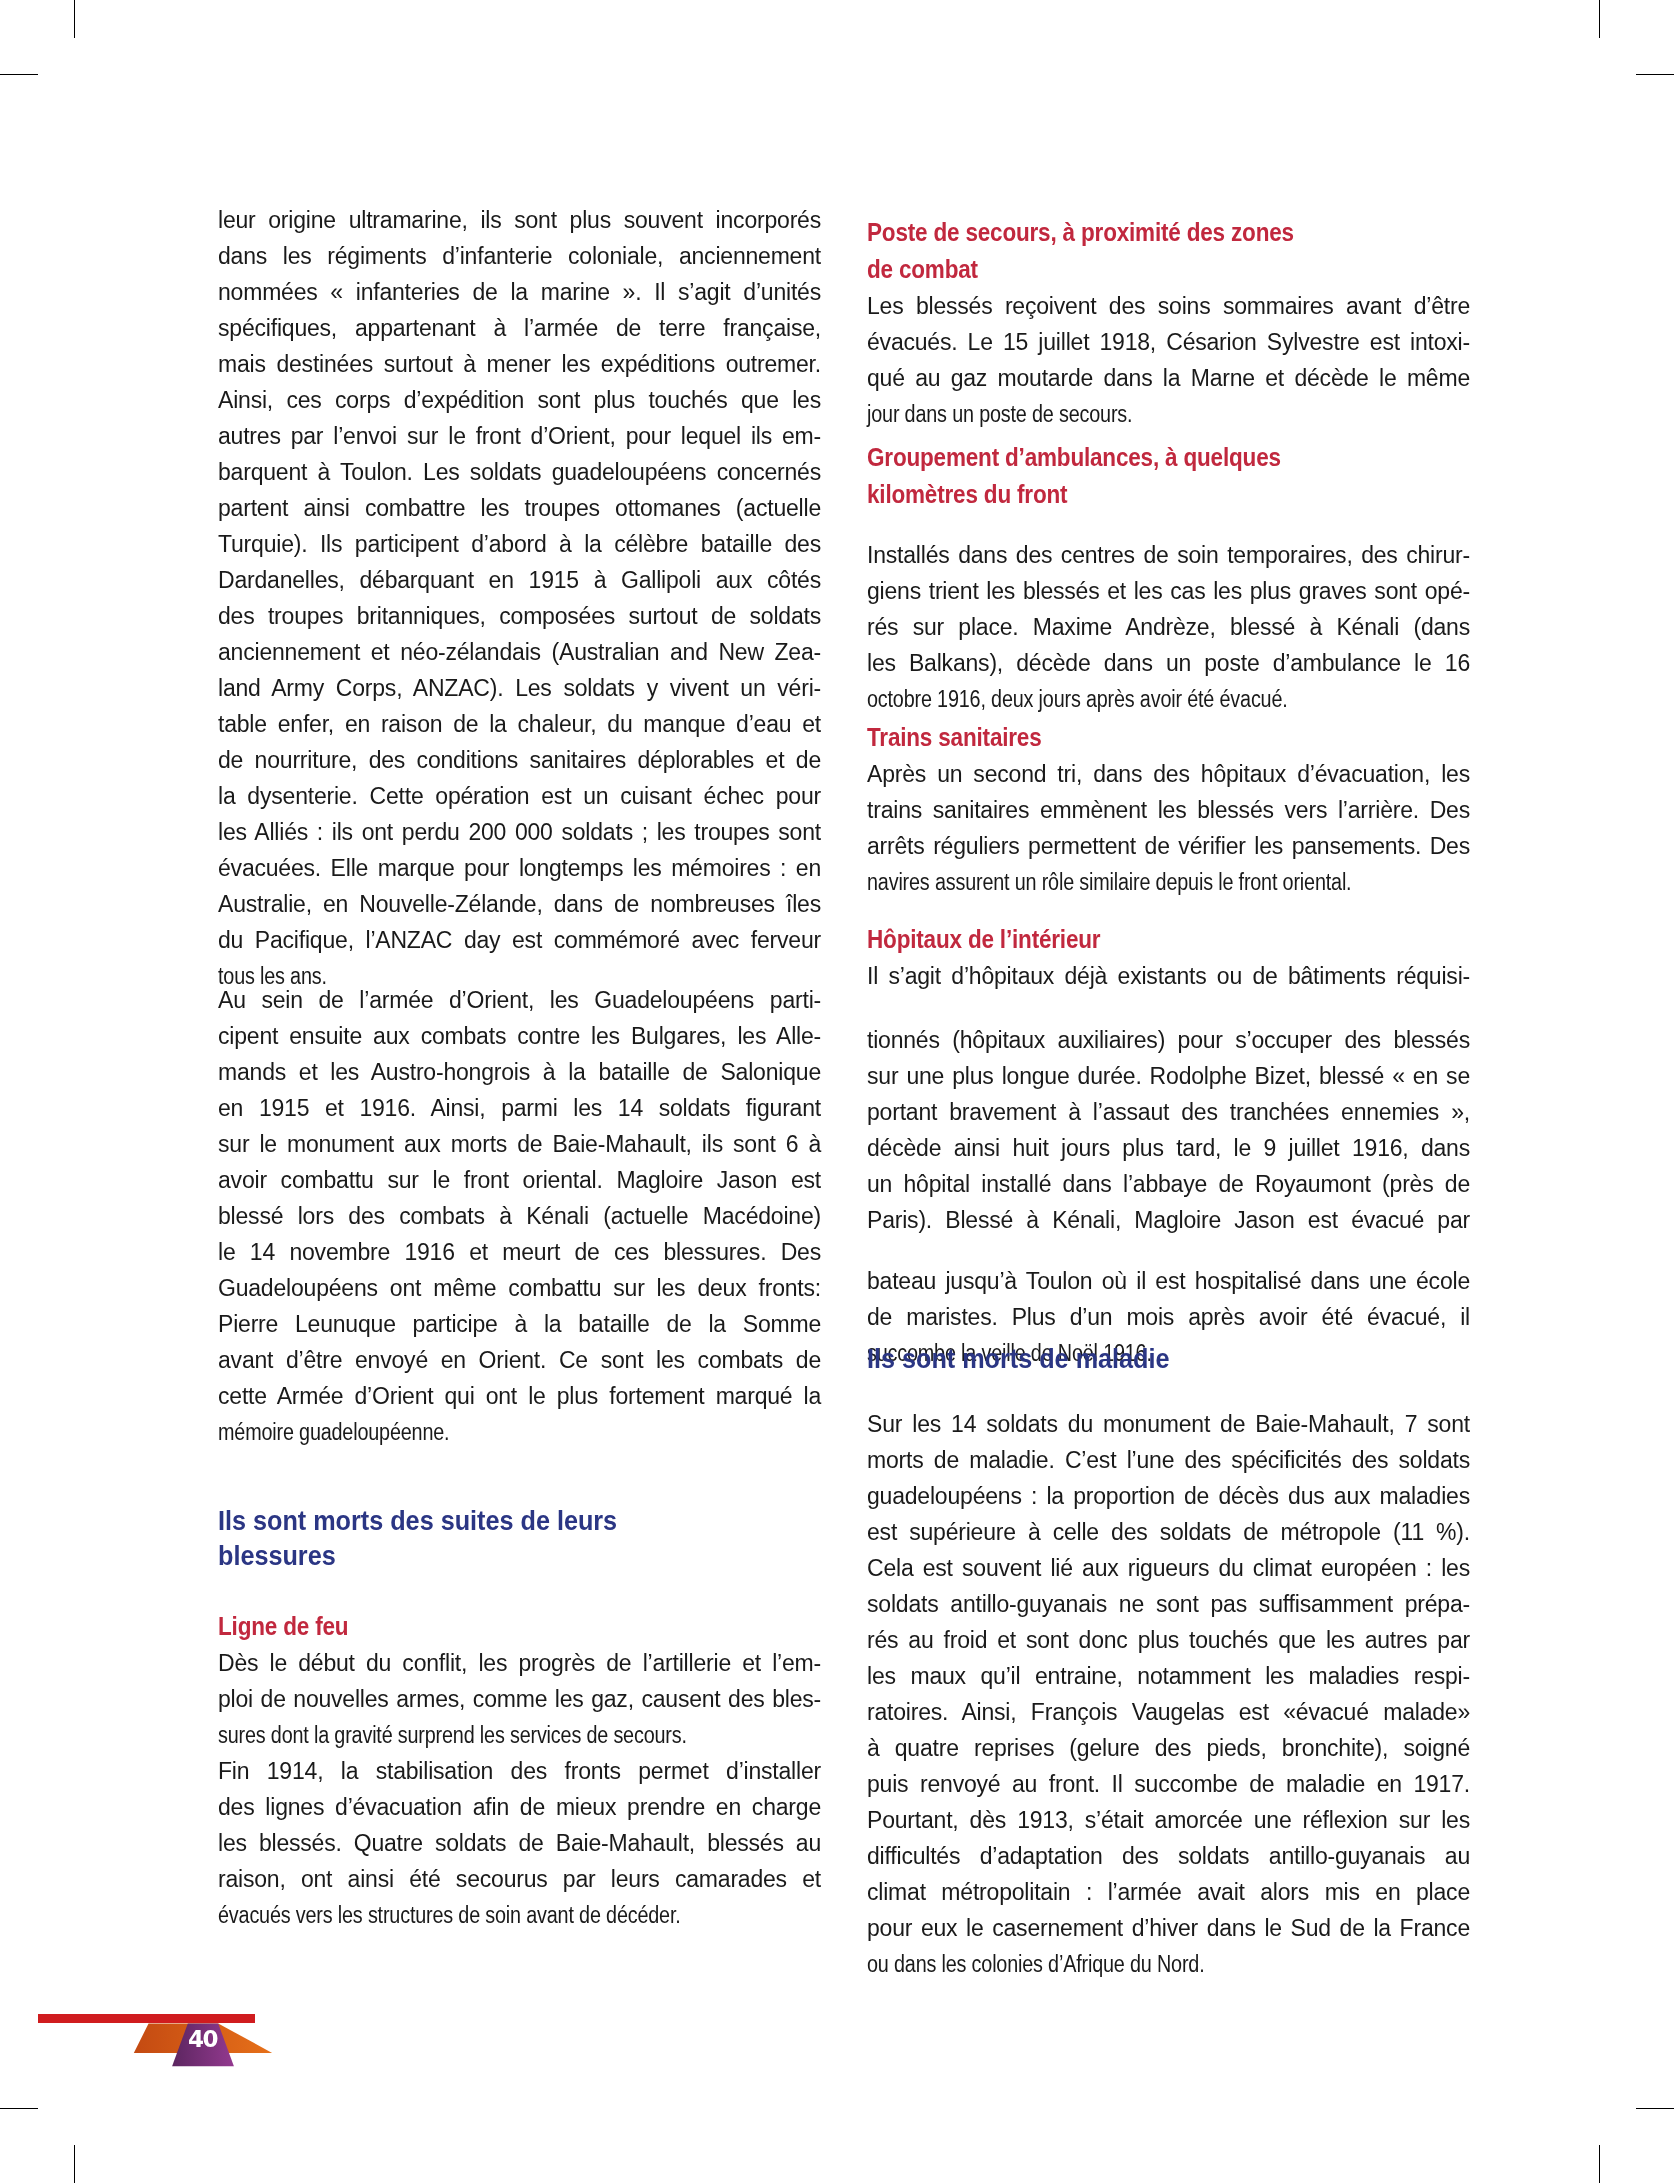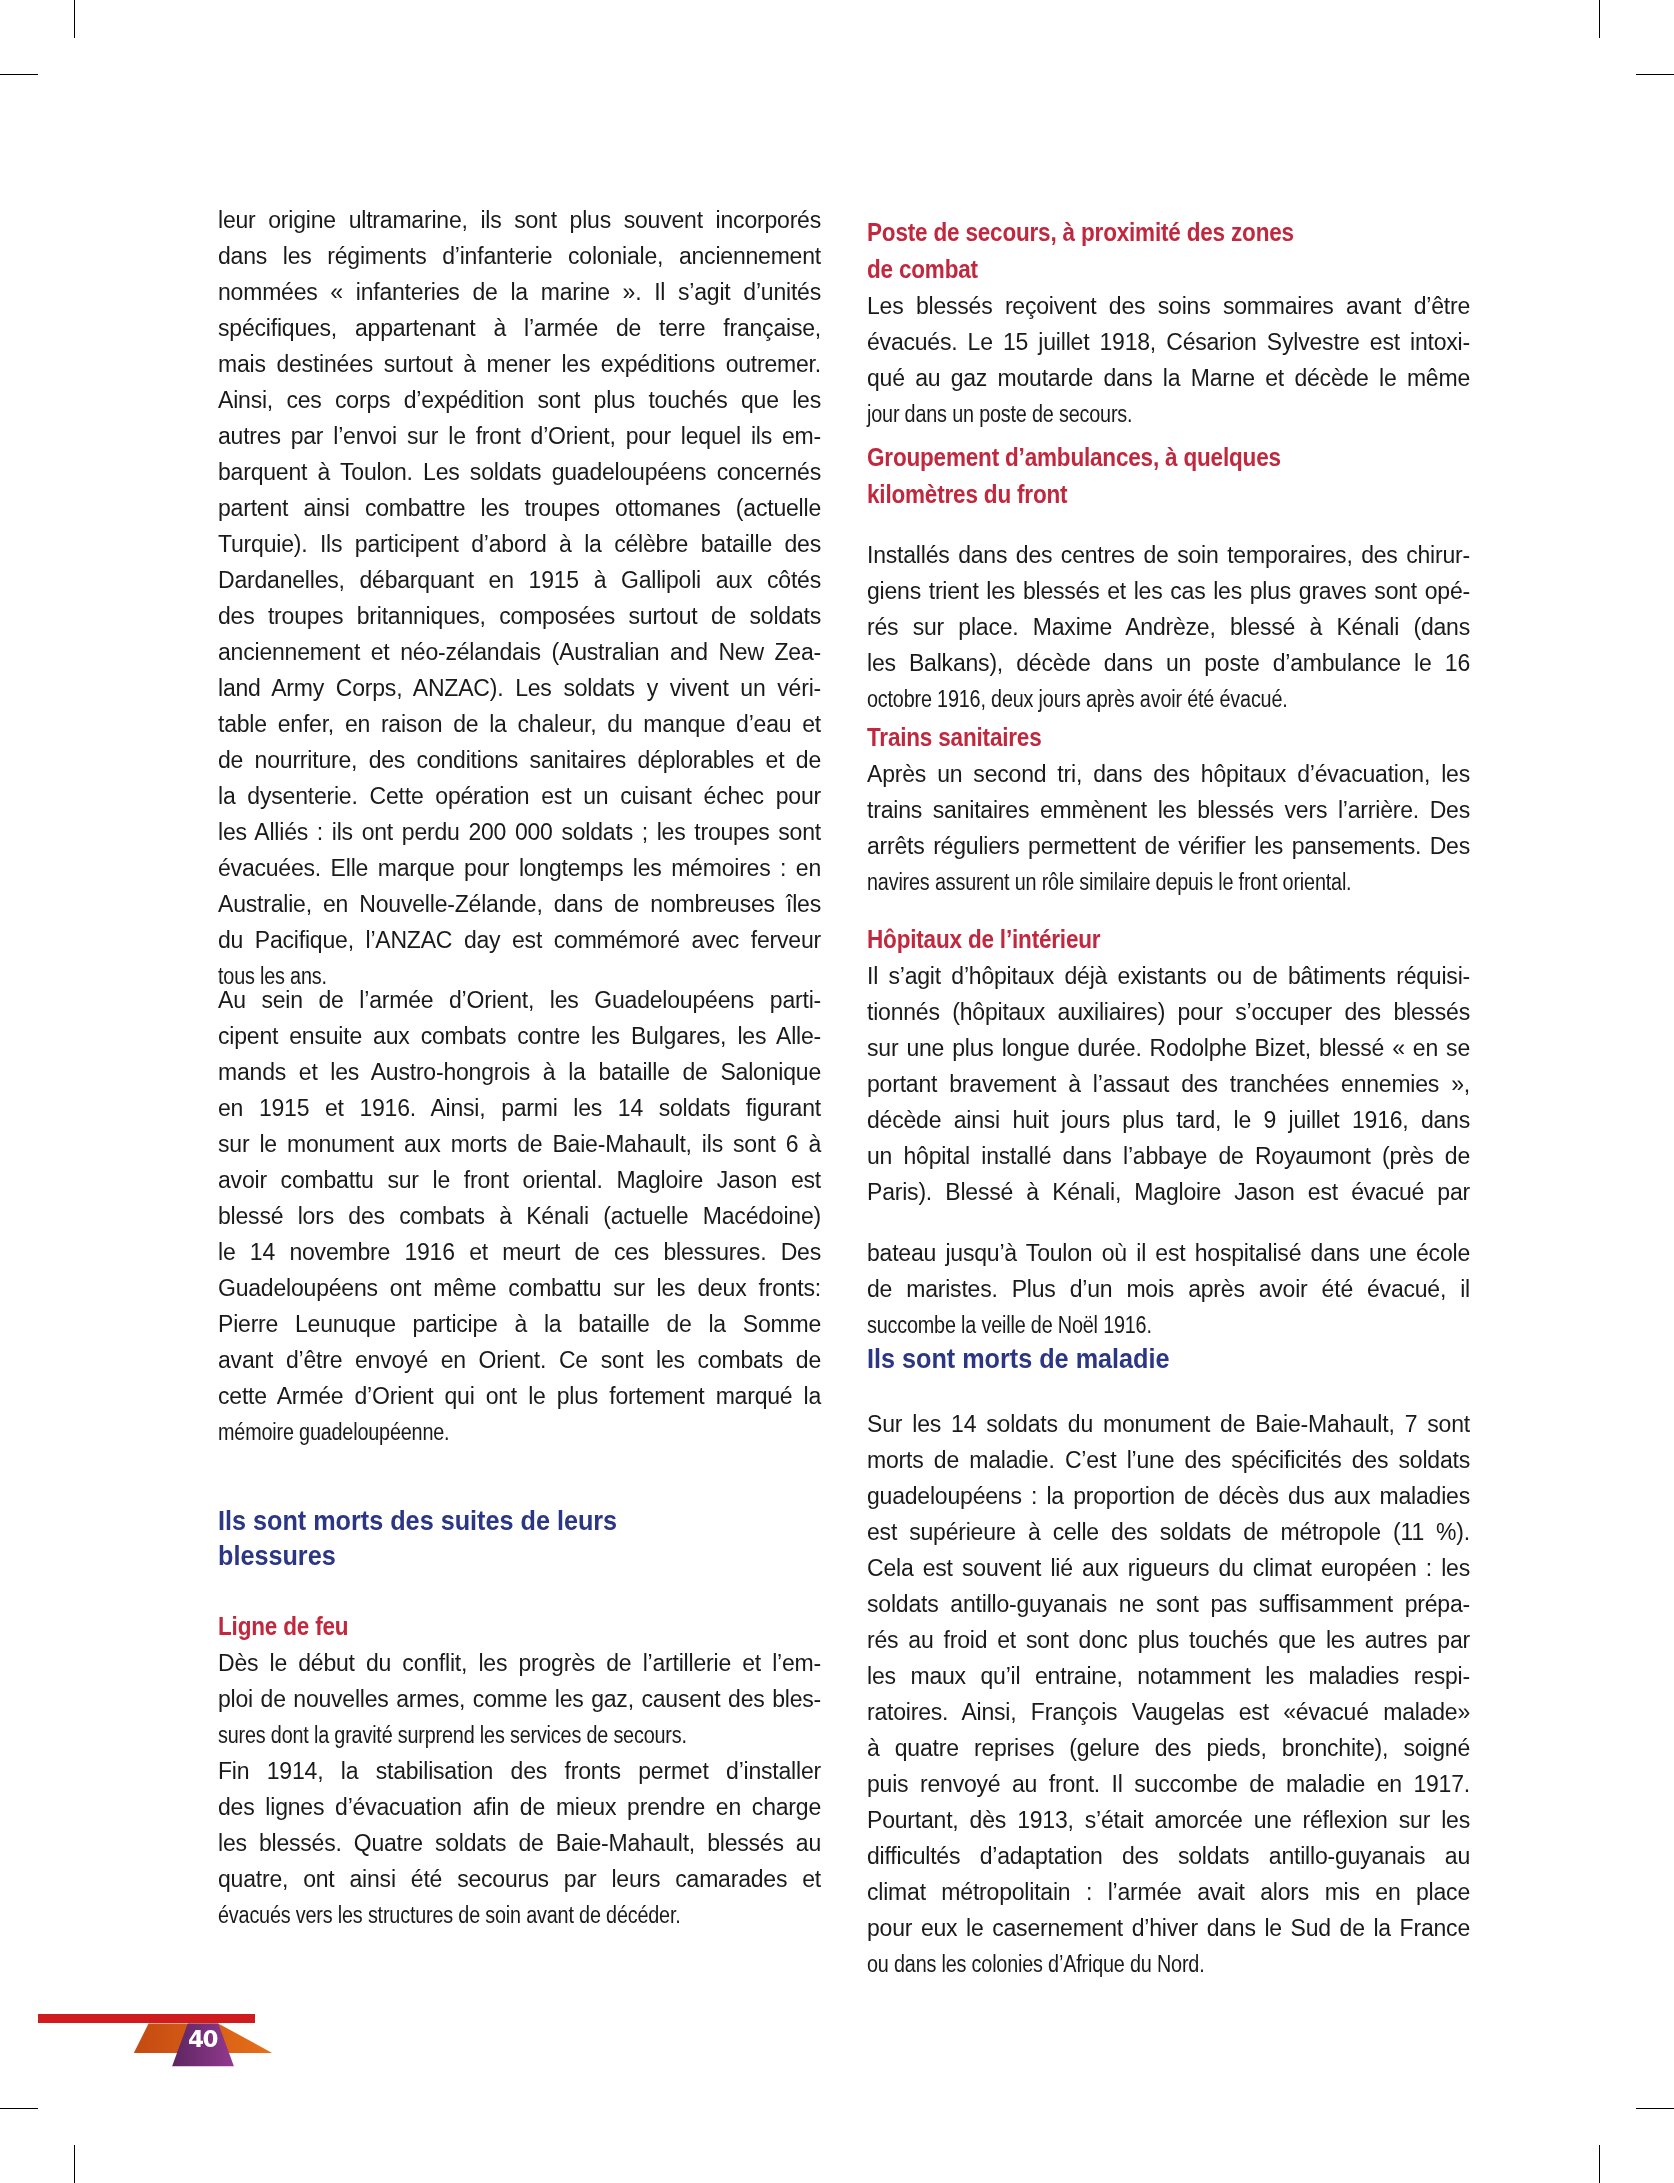--- a/index.html
+++ b/index.html
@@ -85,21 +85,21 @@
   </div>
 
   <div class="block" style="top:1410px;">
     <div class="h-red" style="display: block; transform-origin: left center; transform: scaleX(0.9);">Ligne de feu</div>
     <span class="line" style="display: block; width: 603px; transform: scaleX(1);">Dès le début du conflit, les progrès de l’artillerie et l’em-</span>
     <span class="line" style="display: block; width: 603px; transform: scaleX(1);">ploi de nouvelles armes, comme les gaz, causent des bles-</span>
     <span class="line last" style="display: block; width: auto; transform: scaleX(0.86);">sures dont la gravité surprend les services de secours.</span>
     <span class="line" style="display: block; width: 603px; transform: scaleX(1);">Fin 1914, la stabilisation des fronts permet d’installer</span>
     <span class="line" style="display: block; width: 603px; transform: scaleX(1);">des lignes d’évacuation afin de mieux prendre en charge</span>
     <span class="line" style="display: block; width: 603px; transform: scaleX(1);">les blessés. Quatre soldats de Baie-Mahault, blessés au</span>
-    <span class="line" style="display: block; width: 603px; transform: scaleX(1);">quatre, ont ainsi été secourus par leurs camarades et</span>
+    <span class="line" style="display: block; width: 603px; transform: scaleX(1);">raison, ont ainsi été secourus par leurs camarades et</span>
     <span class="line last" style="display: block; width: auto; transform: scaleX(0.86);">évacués vers les structures de soin avant de décéder.</span>
   </div>
 </div>
 
 <div class="col col-right">
 
   <div class="block" style="top:16px;">
     <div class="h-red" style="display: block; transform-origin: left center; transform: scaleX(0.9);">Poste de secours, à proximité des zones</div>
     <div class="h-red" style="display: block; transform-origin: left center; transform: scaleX(0.9);">de combat</div>
     <span class="line" style="display: block; width: 603px; transform: scaleX(1);">Les blessés reçoivent des soins sommaires avant d’être</span>
@@ -122,21 +122,21 @@
     <div class="h-red" style="display: block; transform-origin: left center; transform: scaleX(0.9);">Trains sanitaires</div>
     <span class="line" style="display: block; width: 603px; transform: scaleX(1);">Après un second tri, dans des hôpitaux d’évacuation, les</span>
     <span class="line" style="display: block; width: 603px; transform: scaleX(1);">trains sanitaires emmènent les blessés vers l’arrière. Des</span>
     <span class="line" style="display: block; width: 603px; transform: scaleX(1);">arrêts réguliers permettent de vérifier les pansements. Des</span>
     <span class="line last" style="display: block; width: auto; transform: scaleX(0.86);">navires assurent un rôle similaire depuis le front oriental.</span>
   </div>
 
   <div class="block" style="top:723px;">
     <div class="h-red" style="display: block; transform-origin: left center; transform: scaleX(0.9);">Hôpitaux de l’intérieur</div>
     <span class="line" style="display: block; width: 603px; transform: scaleX(1);">Il s’agit d’hôpitaux déjà existants ou de bâtiments réquisi-</span>
-    <span class="line" style="display: block; width: 603px; transform: scaleX(1);">tionnés (hôpitaux auxiliaires) pour s’occuper des blessés</span>
+    <span class="line" style="display: block; width: 603px; transform: scaleX(1); margin-top: 28px;">tionnés (hôpitaux auxiliaires) pour s’occuper des blessés</span>
     <span class="line" style="display: block; width: 603px; transform: scaleX(1);">sur une plus longue durée. Rodolphe Bizet, blessé « en se</span>
     <span class="line" style="display: block; width: 603px; transform: scaleX(1);">portant bravement à l’assaut des tranchées ennemies »,</span>
     <span class="line" style="display: block; width: 603px; transform: scaleX(1);">décède ainsi huit jours plus tard, le 9 juillet 1916, dans</span>
     <span class="line" style="display: block; width: 603px; transform: scaleX(1);">un hôpital installé dans l’abbaye de Royaumont (près de</span>
     <span class="line" style="display: block; width: 603px; transform: scaleX(1);">Paris). Blessé à Kénali, Magloire Jason est évacué par</span>
     <span class="line" style="display: block; width: 603px; transform: scaleX(1); margin-top: 25px;">bateau jusqu’à Toulon où il est hospitalisé dans une école</span>
     <span class="line" style="display: block; width: 603px; transform: scaleX(1);">de maristes. Plus d’un mois après avoir été évacué, il</span>
     <span class="line last" style="display: block; width: auto; transform: scaleX(0.86);">succombe la veille de Noël 1916.</span>
   </div>
 

